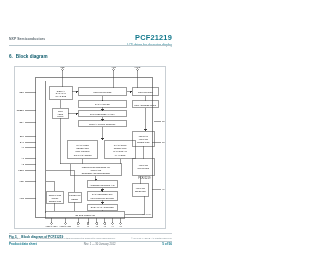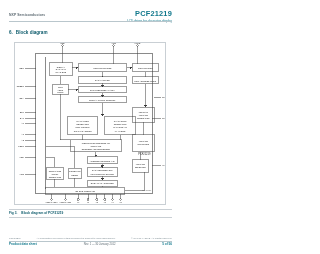--- a/index.html
+++ b/index.html
@@ -3,21 +3,21 @@
 <meta charset="utf-8">
 <style>
   html,body{margin:0;padding:0;}
   body{
     width:180px;height:254px;
     background:#ffffff;
     font-family:"Liberation Sans",sans-serif;
     overflow:hidden;
     position:relative;
   }
-  .page{position:absolute;inset:0;background:#fff;}
+  .page{position:absolute;inset:0;background:#fff;margin-top:24px;}
 
   
   .hdr{position:absolute;left:0;right:0;top:10px;height:16px;}
   .hdr-left{
     position:absolute;left:9px;top:3px;
     font-size:3.4px;font-weight:bold;color:#5d6a72;letter-spacing:.1px;
   }
   .hdr-right{
     position:absolute;right:8px;top:0px;text-align:right;
   }

